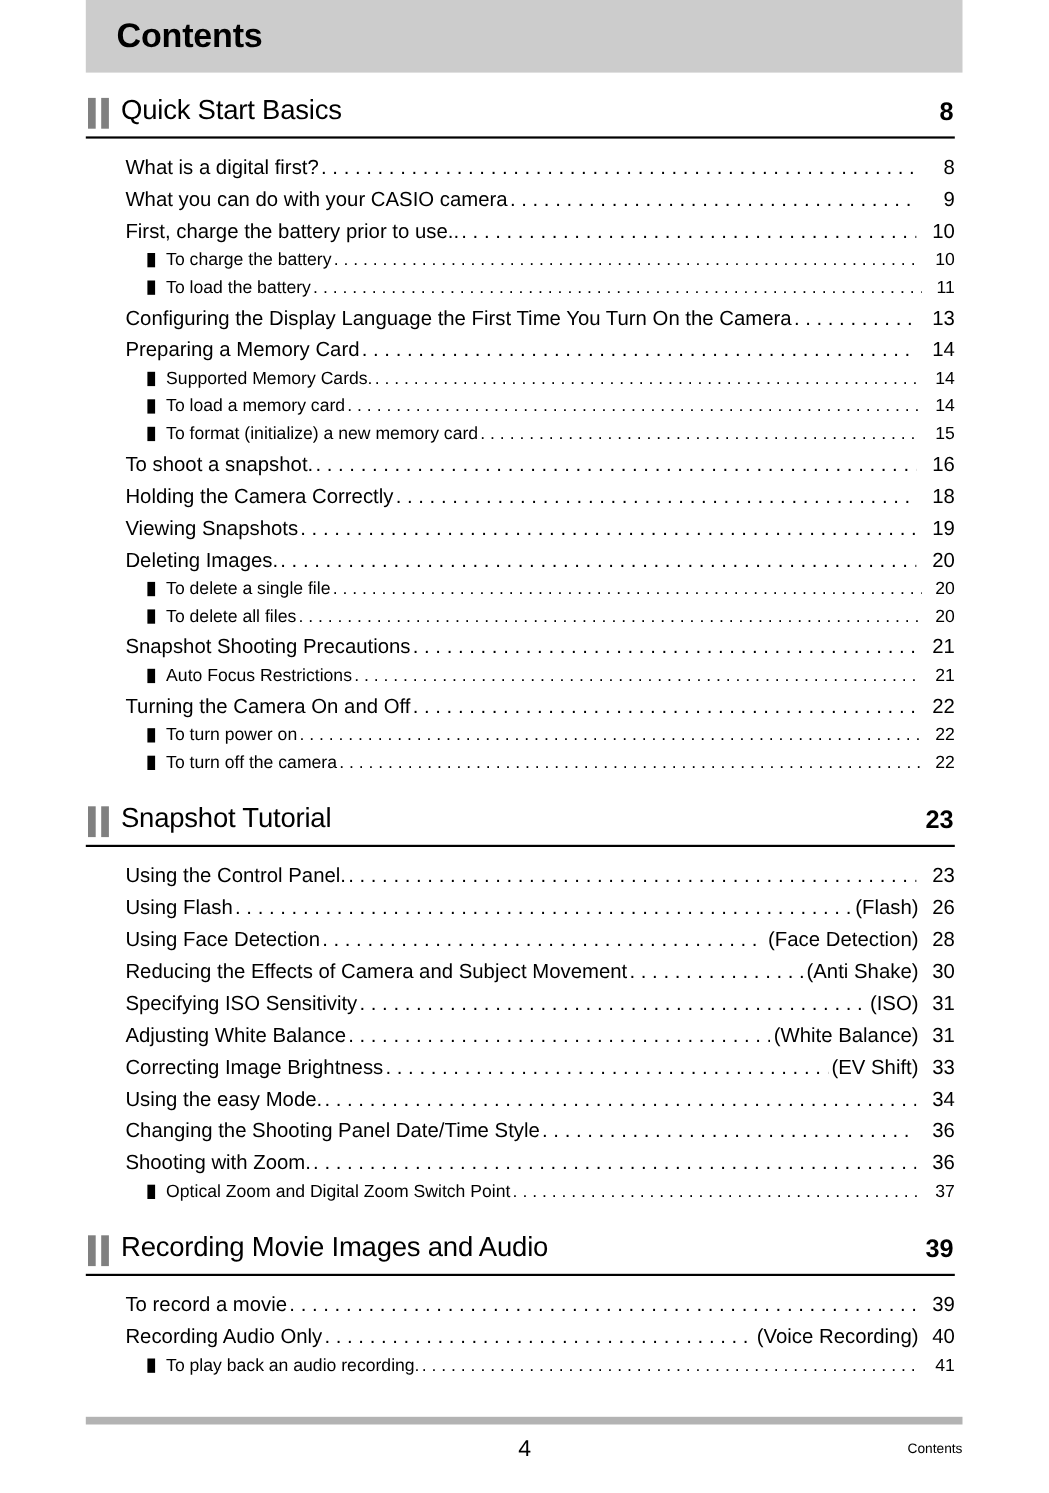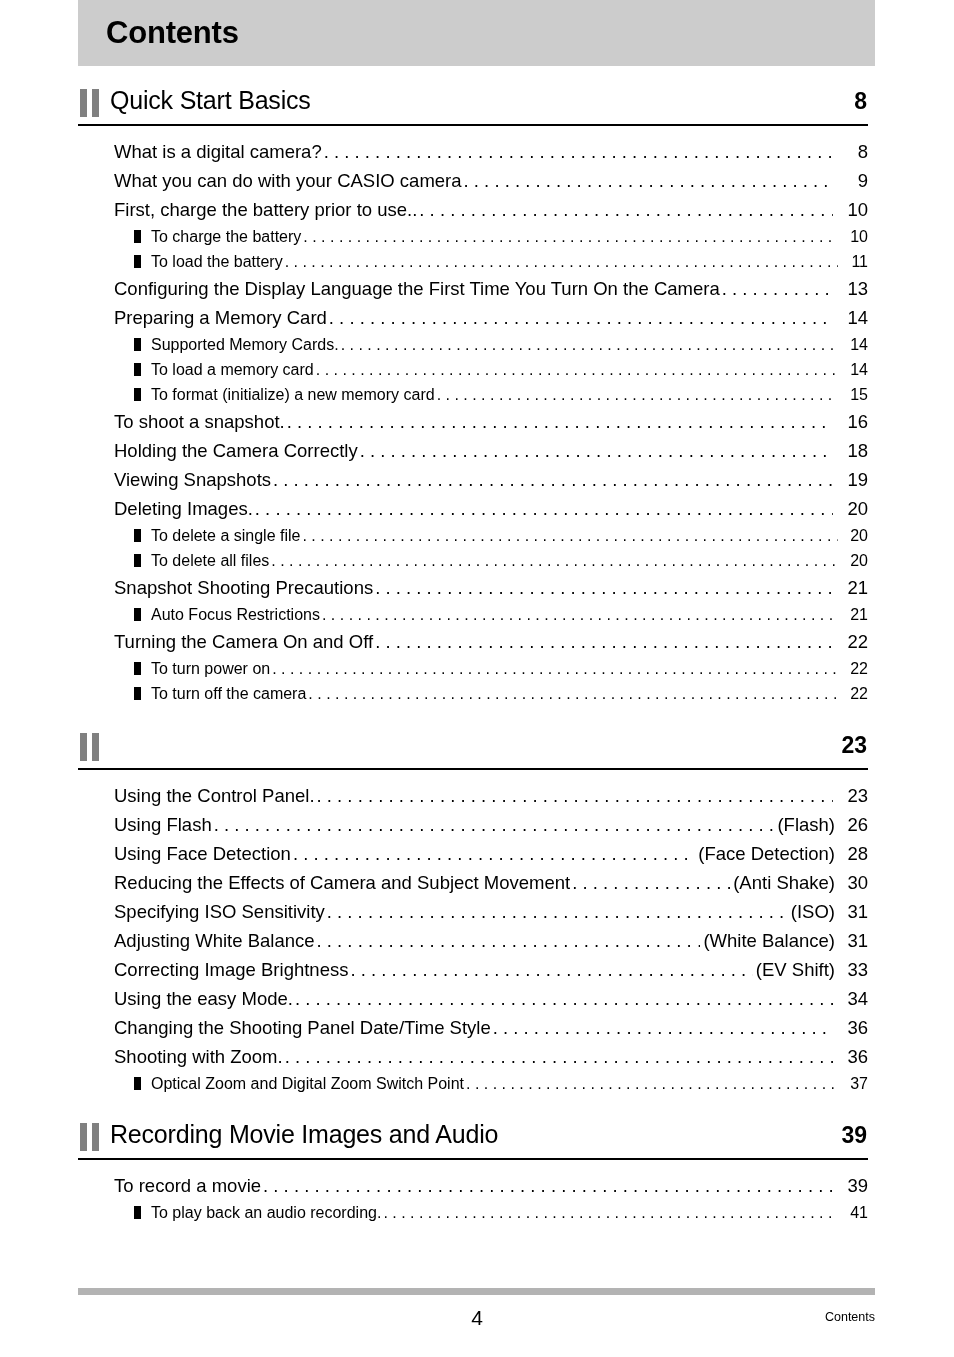--- a/index.html
+++ b/index.html
@@ -210,21 +210,21 @@
           <div class="section-head">
             <span class="sec-icon">
               <i class="bar1"></i>
               <i class="bar2"></i>
             </span>
             <span class="sec-title">Quick Start Basics</span>
             <span class="sec-page">8</span>
           </div>
           <div class="section-body">
             <div class="row lvl1">
-              <span class="label">What is a digital camera?</span>
+              <span class="label">What is a digital first?</span>
               <span class="leader"></span>
               <span class="pageno">8</span>
             </div>
             <div class="row lvl1">
               <span class="label">What you can do with your CASIO camera</span>
               <span class="leader"></span>
               <span class="pageno">9</span>
             </div>
             <div class="row lvl1">
               <span class="label">First, charge the battery prior to use..</span>
@@ -332,20 +332,21 @@
               <span class="pageno">22</span>
             </div>
           </div>
         </div>
         <div>
           <div class="section-head">
             <span class="sec-icon">
               <i class="bar1"></i>
               <i class="bar2"></i>
             </span>
+            <span class="sec-title">Snapshot Tutorial</span>
             <span class="sec-page">23</span>
           </div>
           <div class="section-body">
             <div class="row lvl1">
               <span class="label">Using the Control Panel.</span>
               <span class="leader"></span>
               <span class="pageno">23</span>
             </div>
             <div class="row lvl1">
               <span class="label">Using Flash</span>
@@ -414,20 +415,26 @@
             </span>
             <span class="sec-title">Recording Movie Images and Audio</span>
             <span class="sec-page">39</span>
           </div>
           <div class="section-body">
             <div class="row lvl1">
               <span class="label">To record a movie</span>
               <span class="leader"></span>
               <span class="pageno">39</span>
             </div>
+            <div class="row lvl1">
+              <span class="label">Recording Audio Only</span>
+              <span class="leader"></span>
+              <span class="aux">(Voice Recording)</span>
+              <span class="pageno">40</span>
+            </div>
             <div class="row lvl2">
               <span class="bullet"></span>
               <span class="label">To play back an audio recording.</span>
               <span class="leader"></span>
               <span class="pageno">41</span>
             </div>
           </div>
         </div>
       </div>
   </div>

